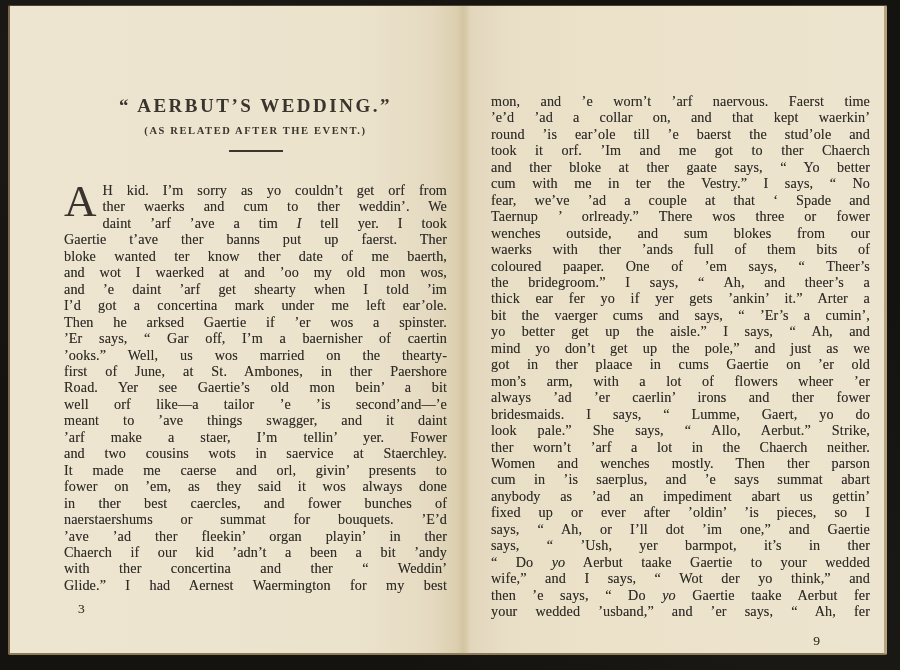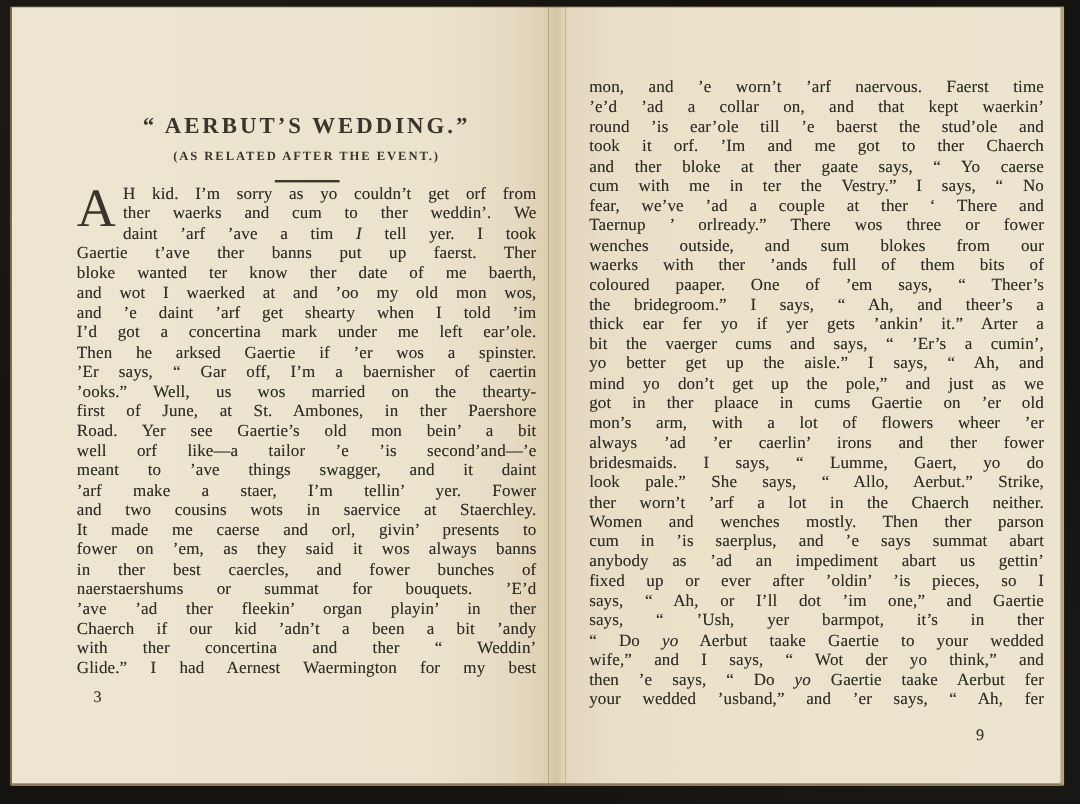--- a/index.html
+++ b/index.html
@@ -45,21 +45,21 @@
   .title-block{text-align:center;}
   h1.book-title{
     margin:0;font-size:19px;line-height:24px;font-weight:bold;
     letter-spacing:2.5px;color:#39342d;white-space:nowrap;
   }
   .subtitle{
     margin-top:6px;font-size:10.5px;line-height:14px;letter-spacing:1.6px;
     color:#39342d;font-weight:bold;
   }
   .rule{width:54px;height:2px;background:#3b362e;margin:12px auto 0;}
-  .body{margin-top:2px;}
+  .body{margin-top:30px;}
   .dropcap{
     float:left;display:block;
     font-size:45px;line-height:38px;height:40px;
     padding-right:6px;color:#39342d;
   }
   .line{
     font-size:14.2px;line-height:16.45px;
     letter-spacing:.1px;word-spacing:1px;
     text-align:justify;text-align-last:justify;-moz-text-align-last:justify;
     text-shadow:0 0 .4px rgba(47,44,39,.45);
@@ -98,44 +98,44 @@
           <div class="line">Then he arksed Gaertie if ’er wos a spinster.</div>
           <div class="line">’Er says, “ Gar off, I’m a baernisher of caertin</div>
           <div class="line">’ooks.” Well, us wos married on the thearty-</div>
           <div class="line">first of June, at St. Ambones, in ther Paershore</div>
           <div class="line">Road. Yer see Gaertie’s old mon bein’ a bit</div>
           <div class="line">well orf like—a tailor ’e ’is second’and—’e</div>
           <div class="line">meant to ’ave things swagger, and it daint</div>
           <div class="line">’arf make a staer, I’m tellin’ yer. Fower</div>
           <div class="line">and two cousins wots in saervice at Staerchley.</div>
           <div class="line">It made me caerse and orl, givin’ presents to</div>
-          <div class="line">fower on ’em, as they said it wos always banns</div>
+          <div class="line">fower on ’em, as they said it wos always done</div>
           <div class="line">in ther best caercles, and fower bunches of</div>
           <div class="line">naerstaershums or summat for bouquets. ’E’d</div>
           <div class="line">’ave ’ad ther fleekin’ organ playin’ in ther</div>
           <div class="line">Chaerch if our kid ’adn’t a been a bit ’andy</div>
           <div class="line">with ther concertina and ther “ Weddin’</div>
           <div class="line">Glide.” I had Aernest Waermington for my best</div>
         </div>
     </div>
     <div class="pagenum num-left">3</div>
   </div>
 
   <div class="gutter"></div>
 
   <div class="page right">
     <div class="body">
       <div class="lines">
           <div class="line">mon, and ’e worn’t ’arf naervous. Faerst time</div>
           <div class="line">’e’d ’ad a collar on, and that kept waerkin’</div>
           <div class="line">round ’is ear’ole till ’e baerst the stud’ole and</div>
           <div class="line">took it orf. ’Im and me got to ther Chaerch</div>
-          <div class="line">and ther bloke at ther gaate says, “ Yo caerse</div>
+          <div class="line">and ther bloke at ther gaate says, “ Yo better</div>
           <div class="line">cum with me in ter the Vestry.” I says, “ No</div>
-          <div class="line">fear, we’ve ’ad a couple at ther ‘ There and</div>
+          <div class="line">fear, we’ve ’ad a couple at that ‘ Spade and</div>
           <div class="line">Taernup ’ orlready.” There wos three or fower</div>
           <div class="line">wenches outside, and sum blokes from our</div>
           <div class="line">waerks with ther ’ands full of them bits of</div>
           <div class="line">coloured paaper. One of ’em says, “ Theer’s</div>
           <div class="line">the bridegroom.” I says, “ Ah, and theer’s a</div>
           <div class="line">thick ear fer yo if yer gets ’ankin’ it.” Arter a</div>
           <div class="line">bit the vaerger cums and says, “ ’Er’s a cumin’,</div>
           <div class="line">yo better get up the aisle.” I says, “ Ah, and</div>
           <div class="line">mind yo don’t get up the pole,” and just as we</div>
           <div class="line">got in ther plaace in cums Gaertie on ’er old</div>

